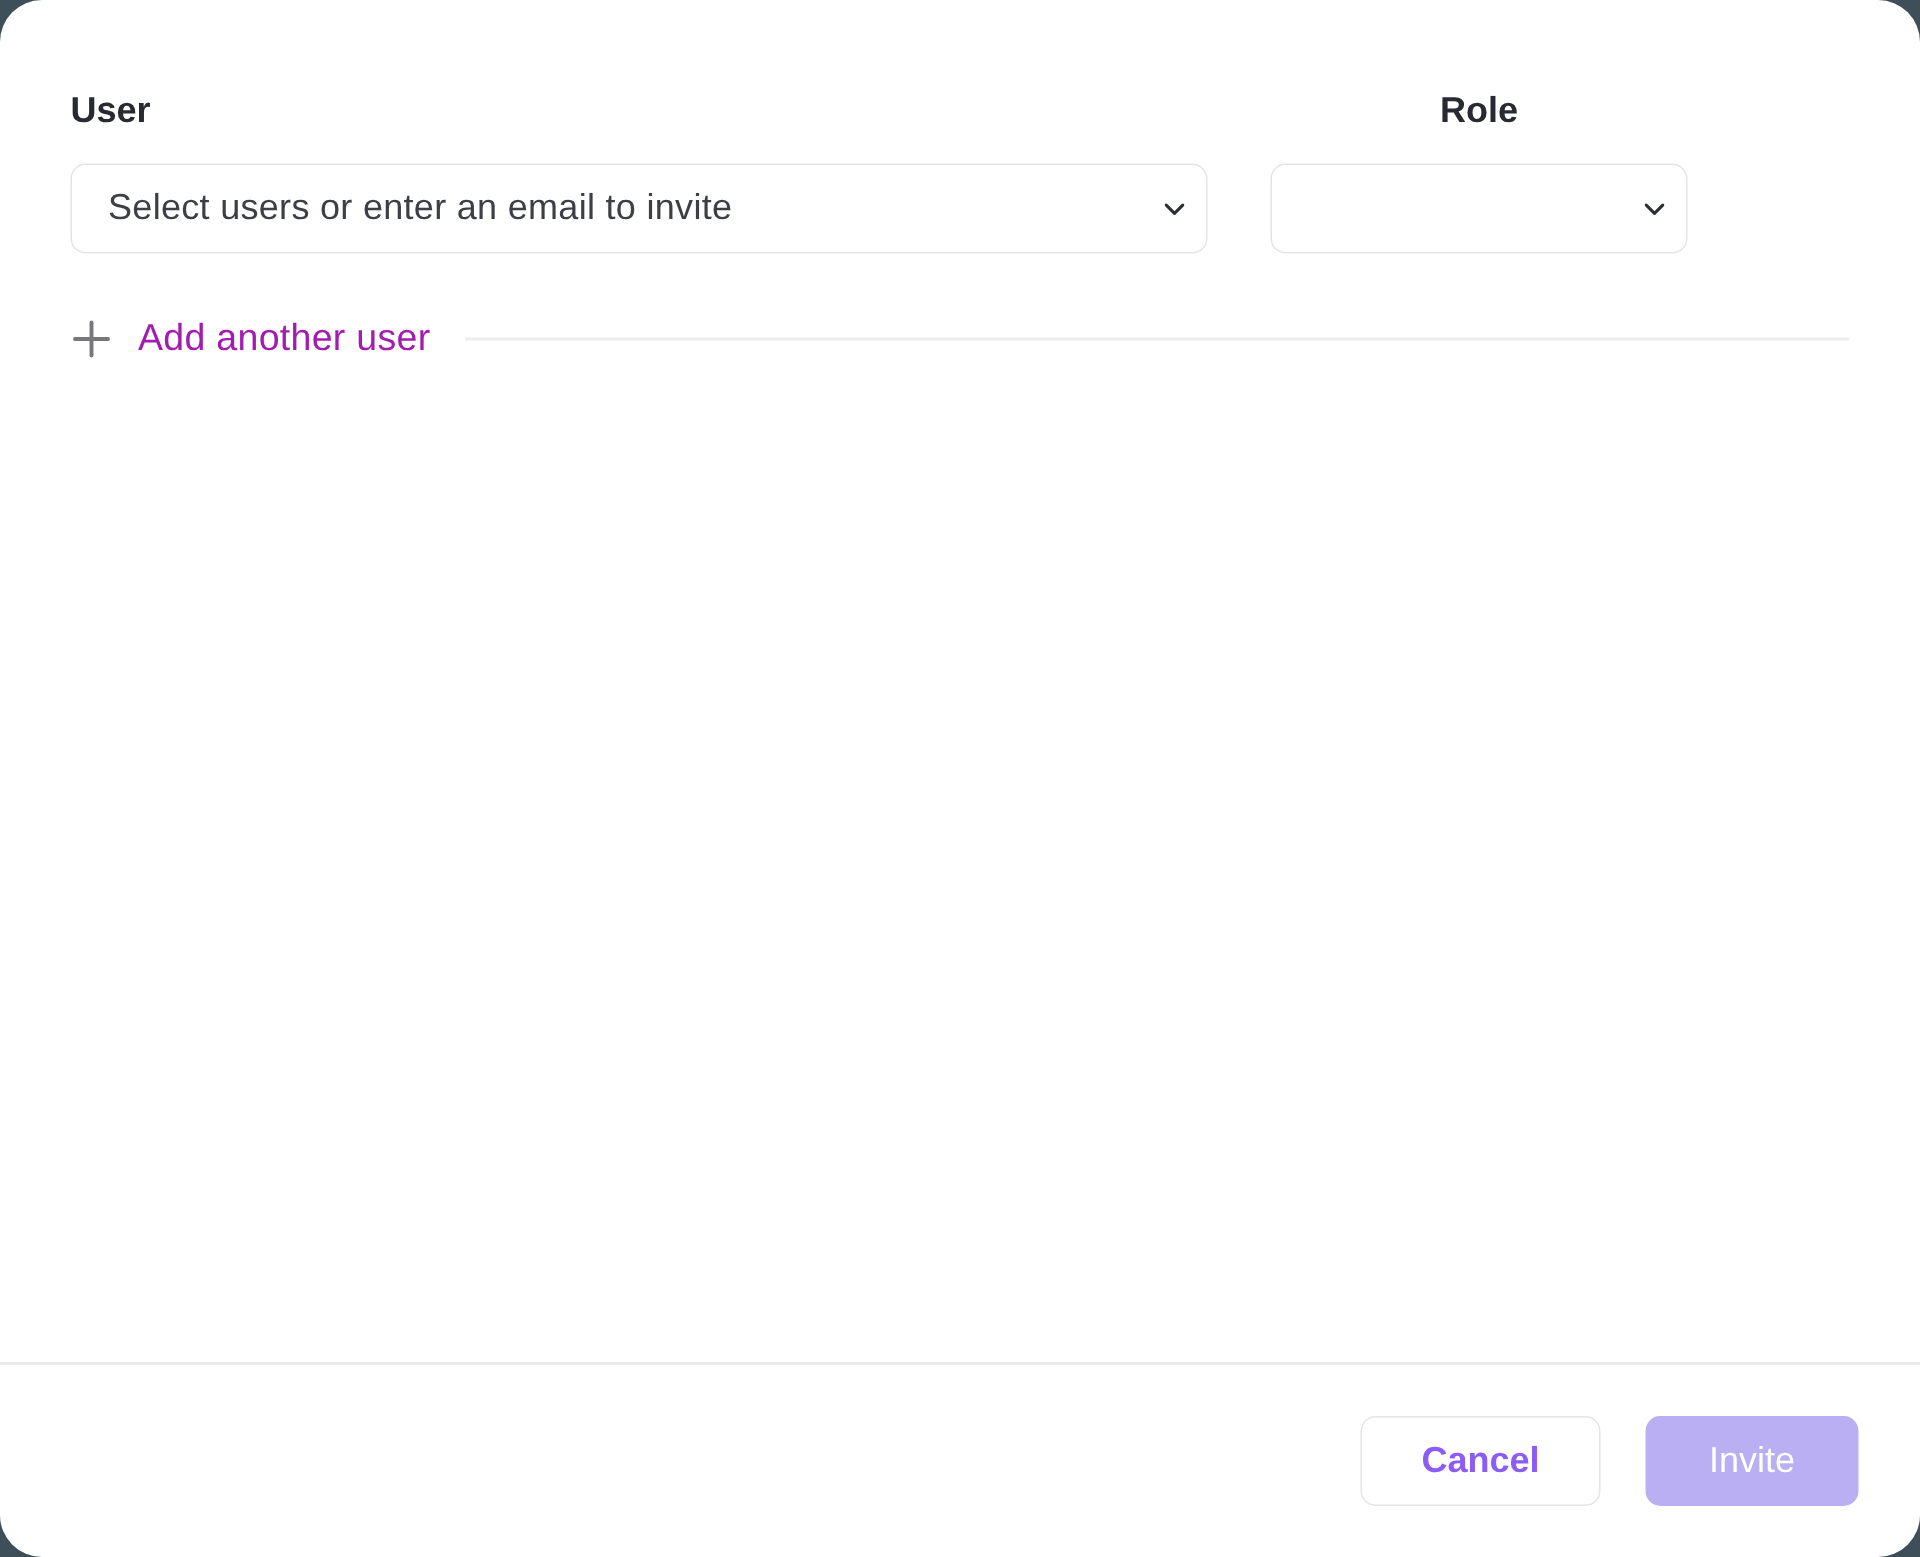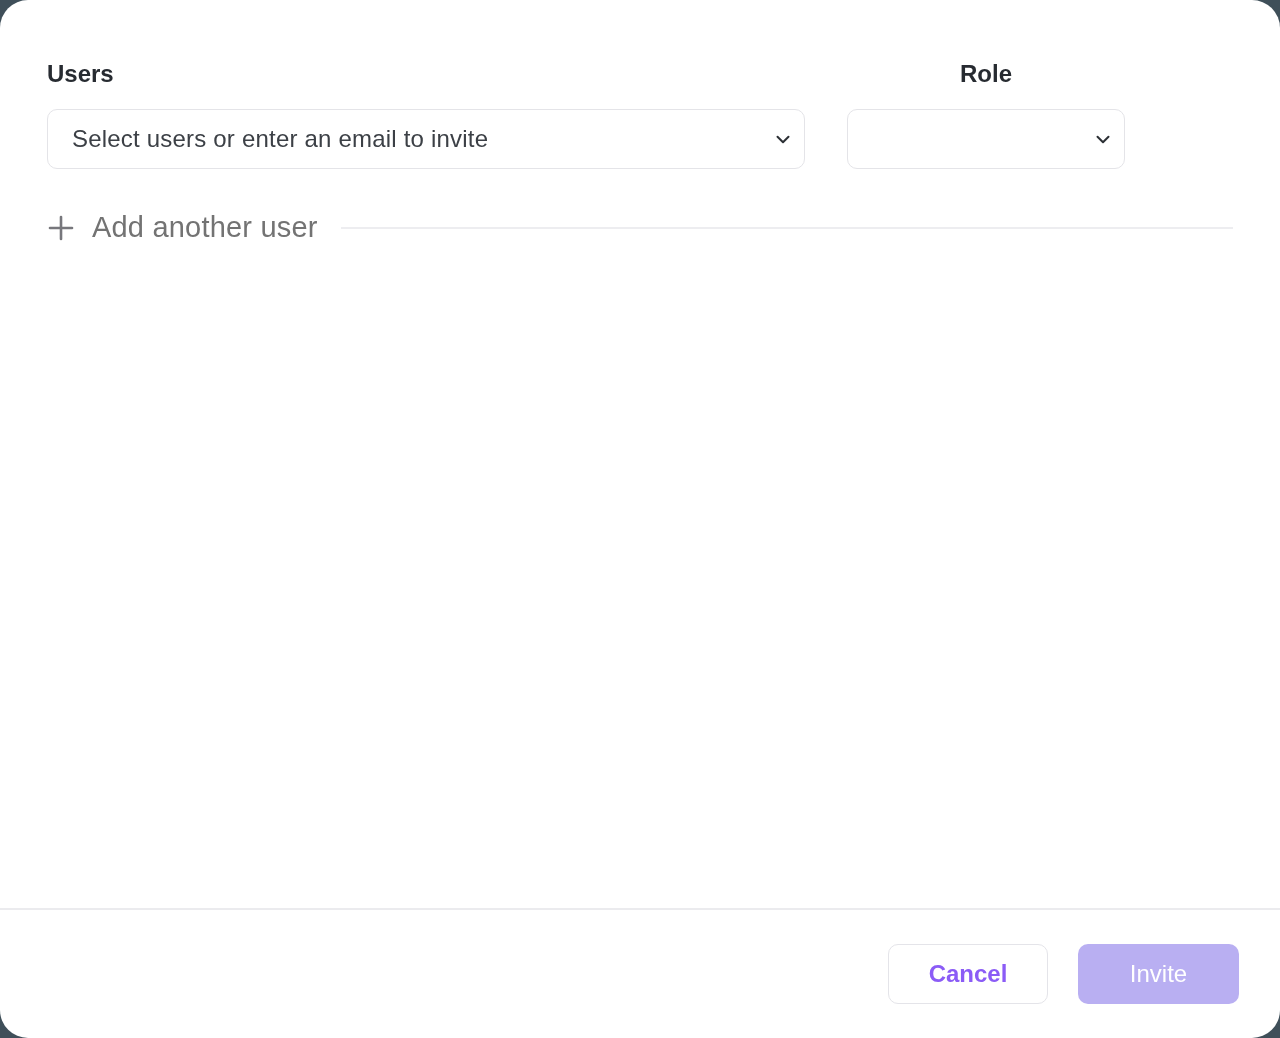--- a/index.html
+++ b/index.html
@@ -67,22 +67,22 @@
     align-items: center;
     margin-top: 42px;
     cursor: pointer;
   }
   .plus-icon {
     width: 28px; height: 28px;
     flex: 0 0 auto;
     margin-right: 17px;
   }
   .add-label {
-    font-size: 29px;
-    color: #737373;
+    font-size: 25px;
+    color: #a21caf;
     letter-spacing: 0.2px;
     white-space: nowrap;
   }
   .add-divider {
     flex: 1;
     height: 2px;
     background: #ededf0;
     margin-left: 23px;
   }
   .modal-footer {
@@ -106,37 +106,37 @@
     border: none;
   }
   .btn-cancel {
     width: 160px;
     background: #ffffff;
     border: 1px solid #e4e4e9;
     color: #8b5cf6;
     font-weight: 600;
   }
   .btn-invite {
-    width: 161px;
+    width: 142px;
     color: #ffffff;
     font-weight: 500;
     cursor: default;
   }
 </style>
 </head>
 <body style="background: rgb(63, 79, 89);">
 
 <div class="modal">
   <div class="modal-body">
 
 
     <div class="form-row">
 
       <div class="field-user">
-        <div class="field-label">Users</div>
+        <div class="field-label">User</div>
         <div class="select">
           <span class="select-text">Select users or enter an email to invite</span>
           <svg class="chevron" viewBox="0 0 24 24" fill="none" stroke="#2c3035" stroke-width="2.2" stroke-linecap="round" stroke-linejoin="round">
             <path d="M6 9.5 L12 15.5 L18 9.5"></path>
           </svg>
         </div>
       </div>
 
       <div class="field-role">
         <div class="field-label">Role</div>

